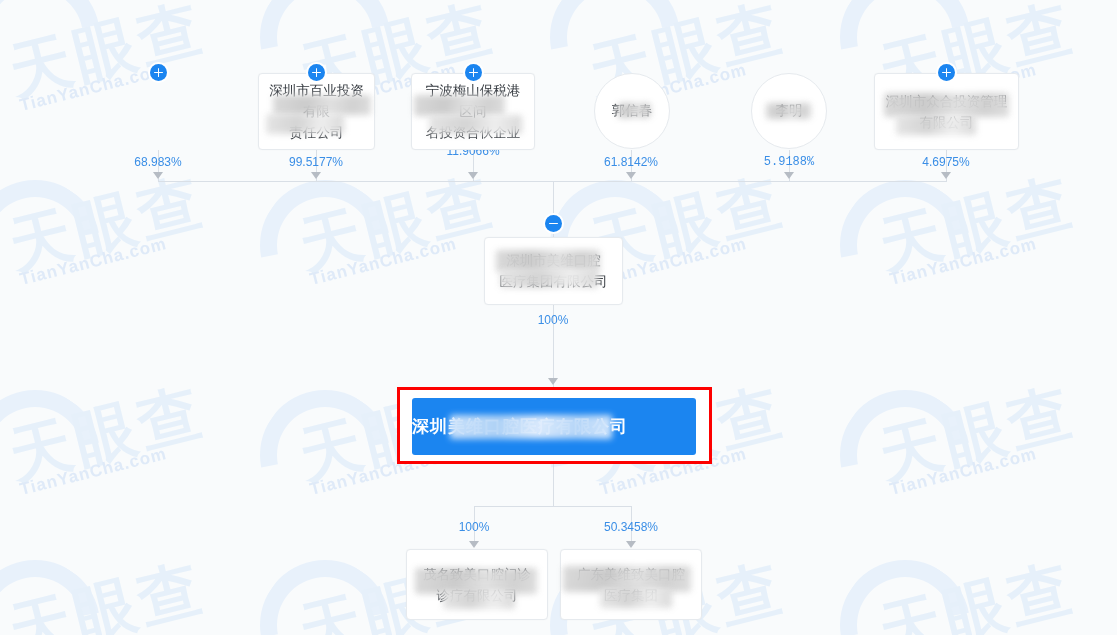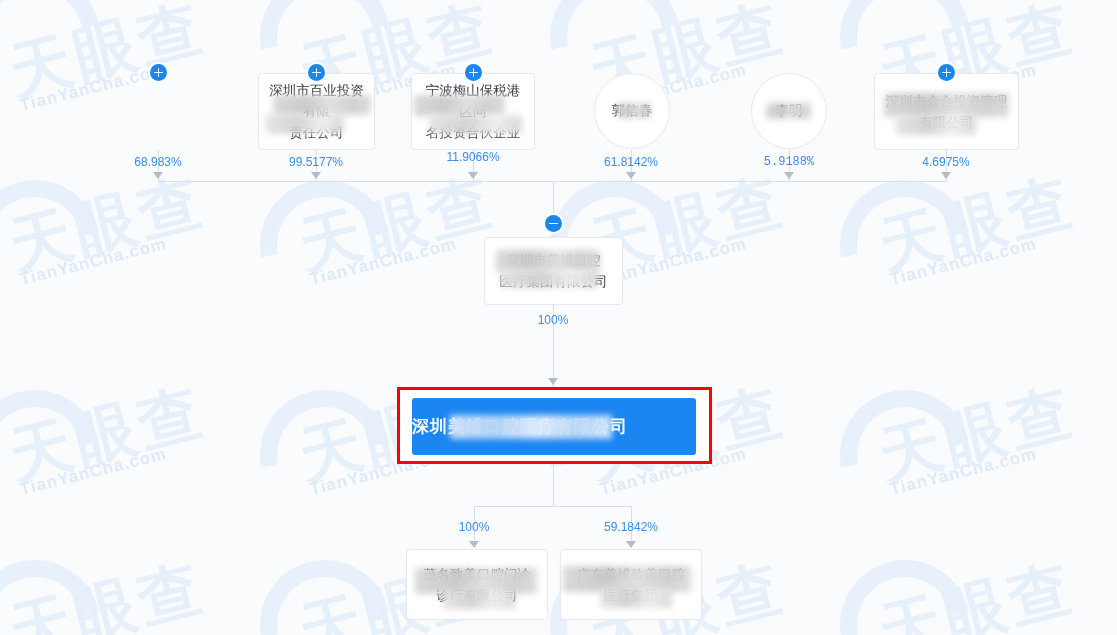--- a/index.html
+++ b/index.html
@@ -284,27 +284,27 @@
 
   <div class="line vline" style="left:553px; top:463px; height:43px;"></div>
   <div class="line hline" style="left:474px; top:506px; width:158px;"></div>
   <div class="line vline" style="left:474px; top:506px; height:38px;"></div>
   <div class="line vline" style="left:631px; top:506px; height:38px;"></div>
   <div class="arrow" style="left:469px; top:541px;"></div>
   <div class="arrow" style="left:626px; top:541px;"></div>
 
   <div class="pct" style="left:158px; top:155px;">68.983%</div>
   <div class="pct" style="left:316px; top:155px;">99.5177%</div>
-  <div class="pct" style="left:473px; top:150px;">11.9066%</div>
+  <div class="pct" style="left:473px; top:144px;">11.9066%</div>
   <div class="pct" style="left:631px; top:155px;">61.8142%</div>
   <div class="pct" style="left:789px; top:155px;font-family:Liberation Mono, monospace;">5.9188%</div>
   <div class="pct" style="left:946px; top:155px;">4.6975%</div>
   <div class="pct" style="left:553px; top:313px;">100%</div>
   <div class="pct" style="left:474px; top:520px;">100%</div>
-  <div class="pct" style="left:631px; top:520px;">59.1842%</div>
+  <div class="pct" style="left:631px; top:520px;">50.3458%</div>
 
   <div class="toggle plus" style="left:150px; top:64px;"></div>
 
   <div class="node" style="left:258px; top:73px; width:117px; height:77px;">
     <span class="node-label">深圳市百业投资有限<br>责任公司</span>
   </div>
   <div class="blurstrip" style="left:273px; top:95px;  width:98px; height:20px;"></div>
   <div class="blurstrip light" style="left:266px; top:114px; width:78px; height:20px;"></div>
   <div class="toggle plus" style="left:308px; top:64px;"></div>
 

